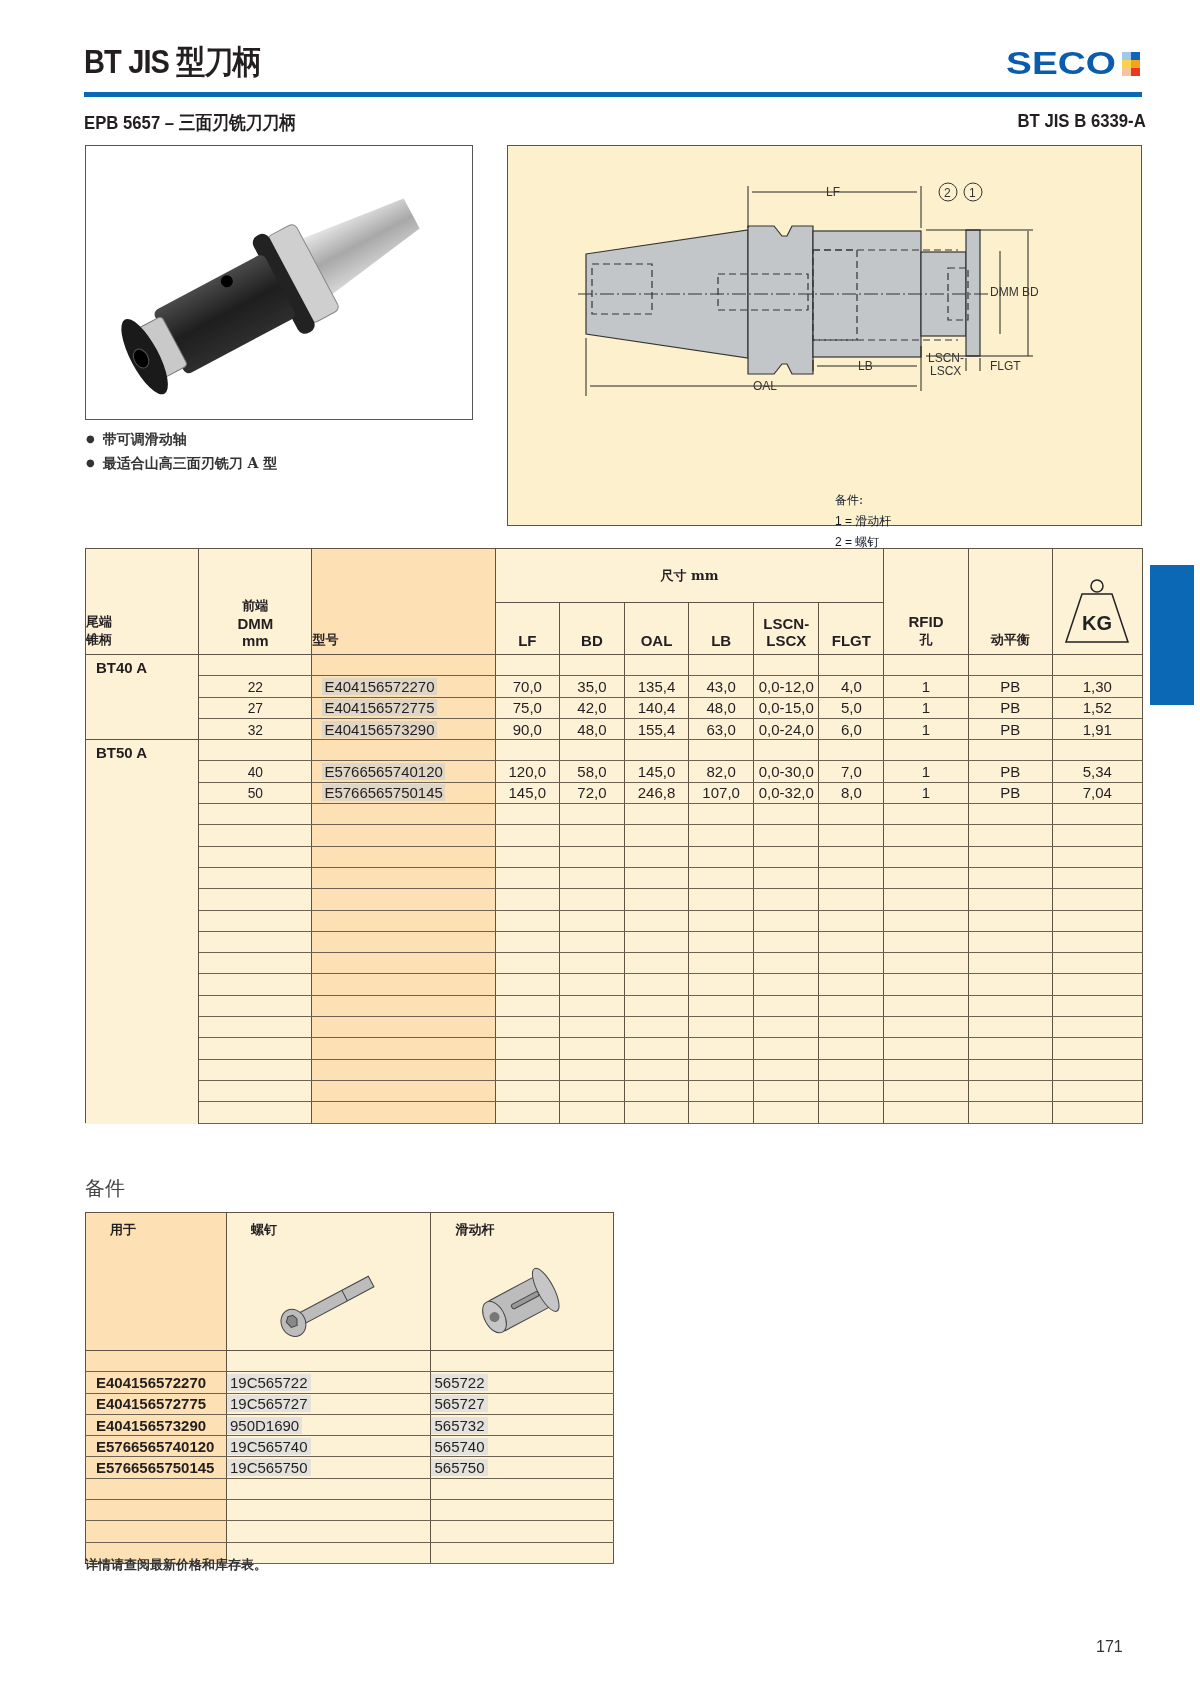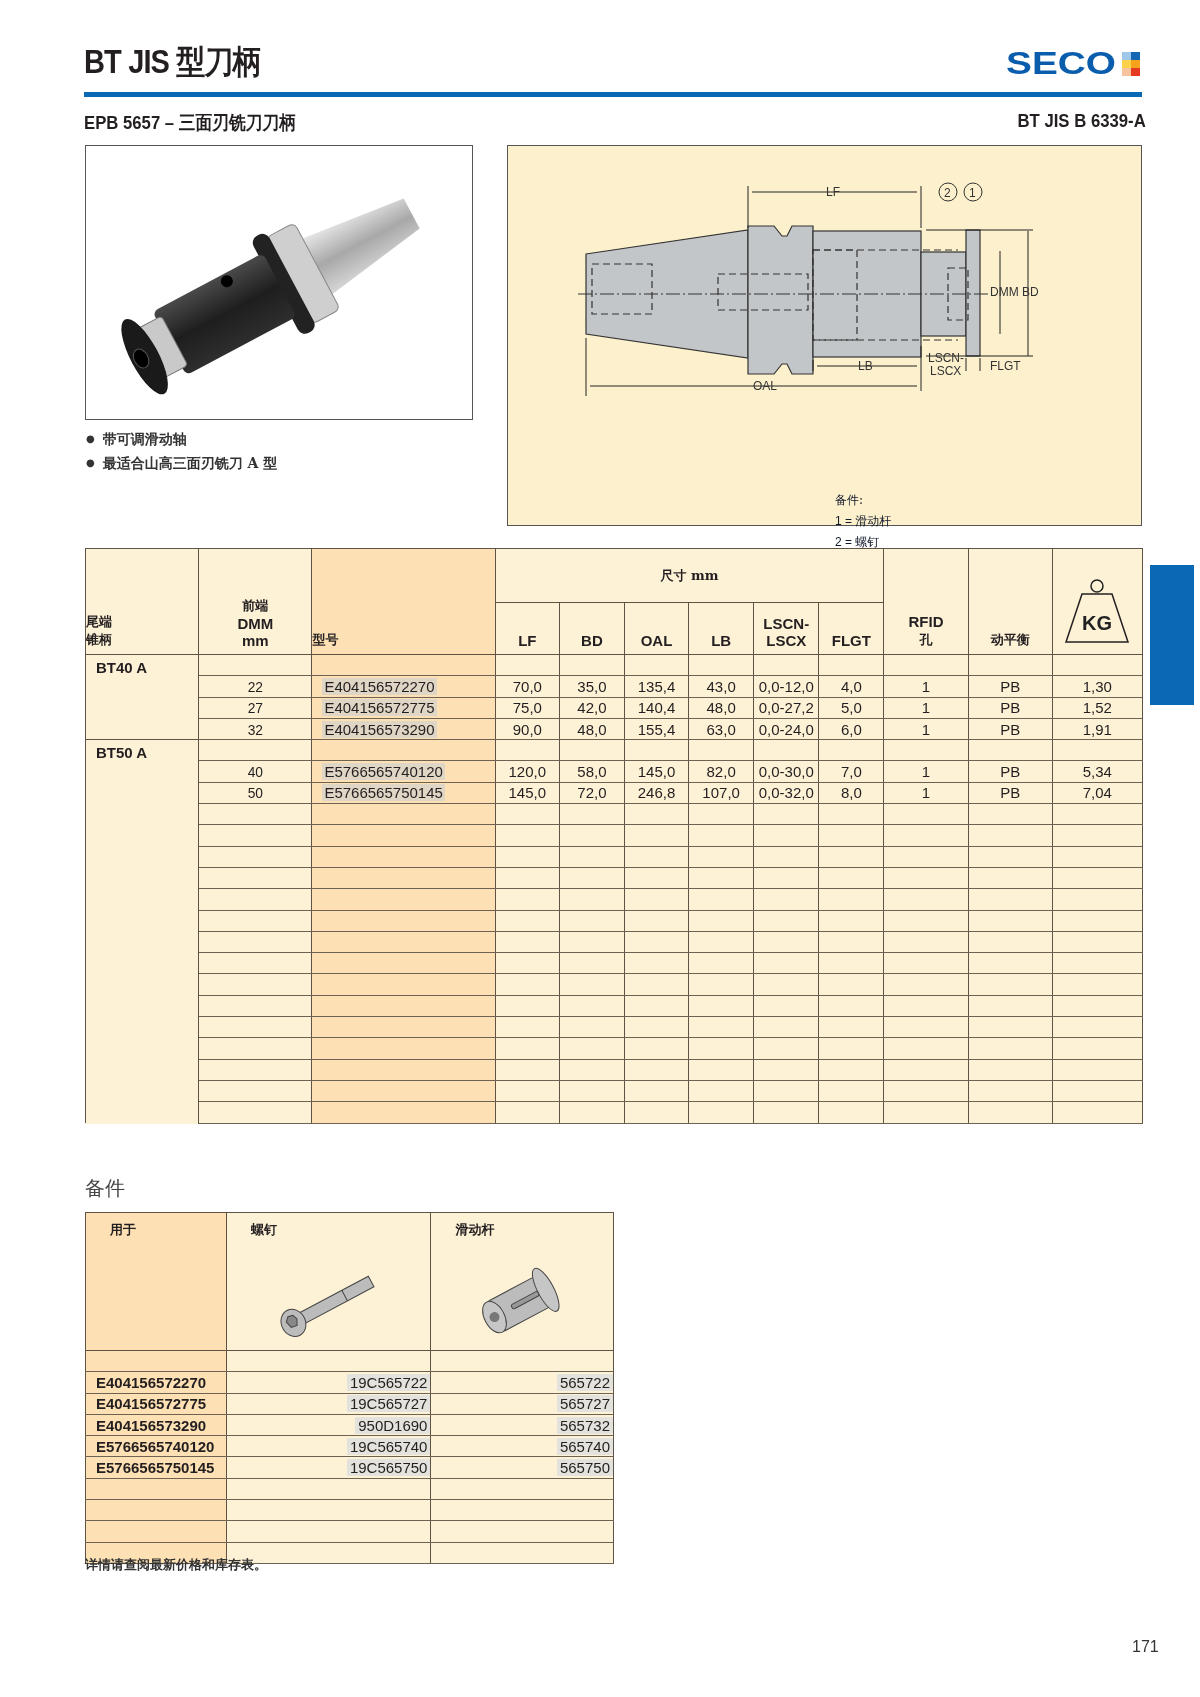--- a/index.html
+++ b/index.html
@@ -28,26 +28,26 @@
   table.main td.orange, table.main th.orange { background: #fde0b4; }
   table.main td.code { text-align: left; padding-left: 10px; font-weight: normal; }
   .code span { background: #e0d6c6; padding: 0 2px; }
   table.main td.grp { text-align: left; vertical-align: top; font-weight: bold; padding-left: 10px; padding-top: 3px; border-bottom: none; border-top: 1.5px solid #5e5344; }
   .num { transform: scaleX(0.92); display: inline-block; }
 
   .acc-title { position: absolute; left: 85px; top: 1175px; font-family: "DejaVu Sans", sans-serif; font-size: 20px; color: #444; }
   table.acc { position: absolute; left: 85px; top: 1212px; width: 529px; border-collapse: collapse; background: #fdf1d6; font-size: 15px; }
   table.acc td, table.acc th { border: 1.5px solid #5e5344; }
   table.acc th { height: 138px; text-align: left; vertical-align: top; font-family: "DejaVu Serif", serif; font-size: 13px; padding: 8px 24px; position: relative; }
-  table.acc td { height: 21.3px; text-align: right; padding: 0; border-top: 1px solid #6e6252; border-bottom: 1px solid #6e6252; }
+  table.acc td { height: 21.3px; text-align: left; padding: 0; border-top: 1px solid #6e6252; border-bottom: 1px solid #6e6252; }
   table.acc .orange { background: #fde0b4; }
   table.acc td.code { text-align: left; padding-left: 10px; font-weight: bold; }
   table.acc td.val span { background: #e3e2dc; padding: 0 3px; }
   .footnote { position: absolute; left: 85px; top: 1556px; font-family: Liberation Serif, serif; font-size: 13px; font-weight: bold; color: #333; }
-  .pageno { position: absolute; left: 1132px; top: 1638px; font-size: 16px; color: #333; }
+  .pageno { position: absolute; left: 1096px; top: 1638px; font-size: 16px; color: #333; }
 </style>
 </head>
 <body>
 
 <div class="title">BT JIS 型刀柄</div>
 <div class="logo">
   <span class="logo-text">SECO</span>
   <span class="logo-mark">
     <i style="background:#9fc8ea"></i>
       <i style="background:#1366b3"></i>
@@ -218,21 +218,21 @@
         <td>PB</td>
         <td>1,30</td>
     </tr>
     <tr>
       <td><span class="num">27</span></td>
       <td class="orange code"><span>E404156572775</span></td>
       <td>75,0</td>
         <td>42,0</td>
         <td>140,4</td>
         <td>48,0</td>
-        <td>0,0-27,2</td>
+        <td>0,0-15,0</td>
         <td>5,0</td>
         <td>1</td>
         <td>PB</td>
         <td>1,52</td>
     </tr>
     <tr>
       <td><span class="num">32</span></td>
       <td class="orange code"><span>E404156573290</span></td>
       <td>90,0</td>
         <td>48,0</td>

